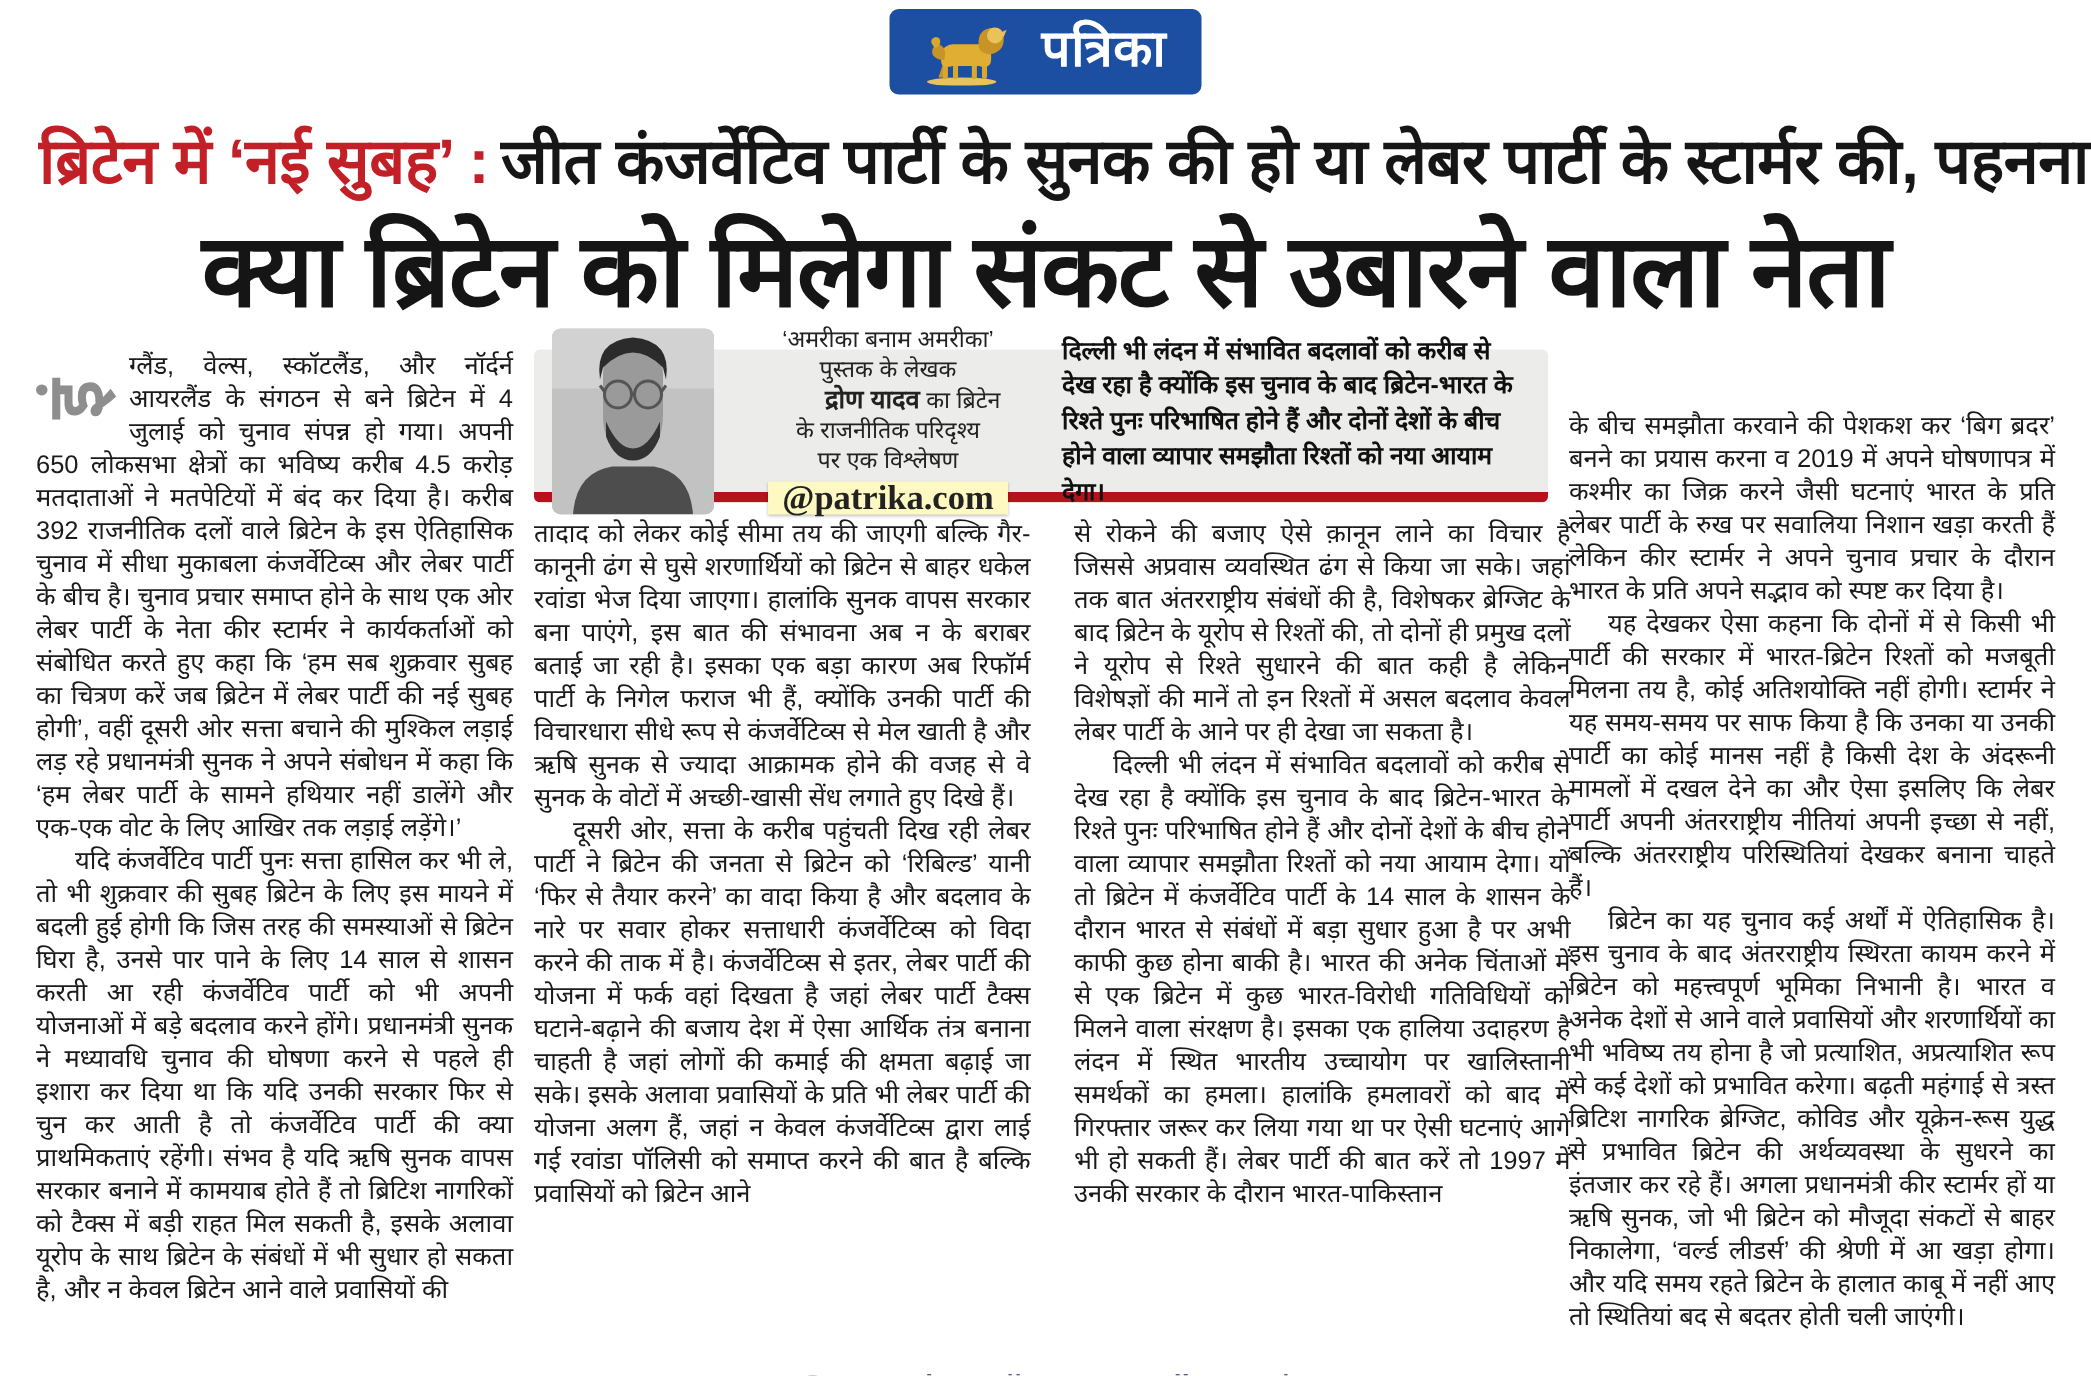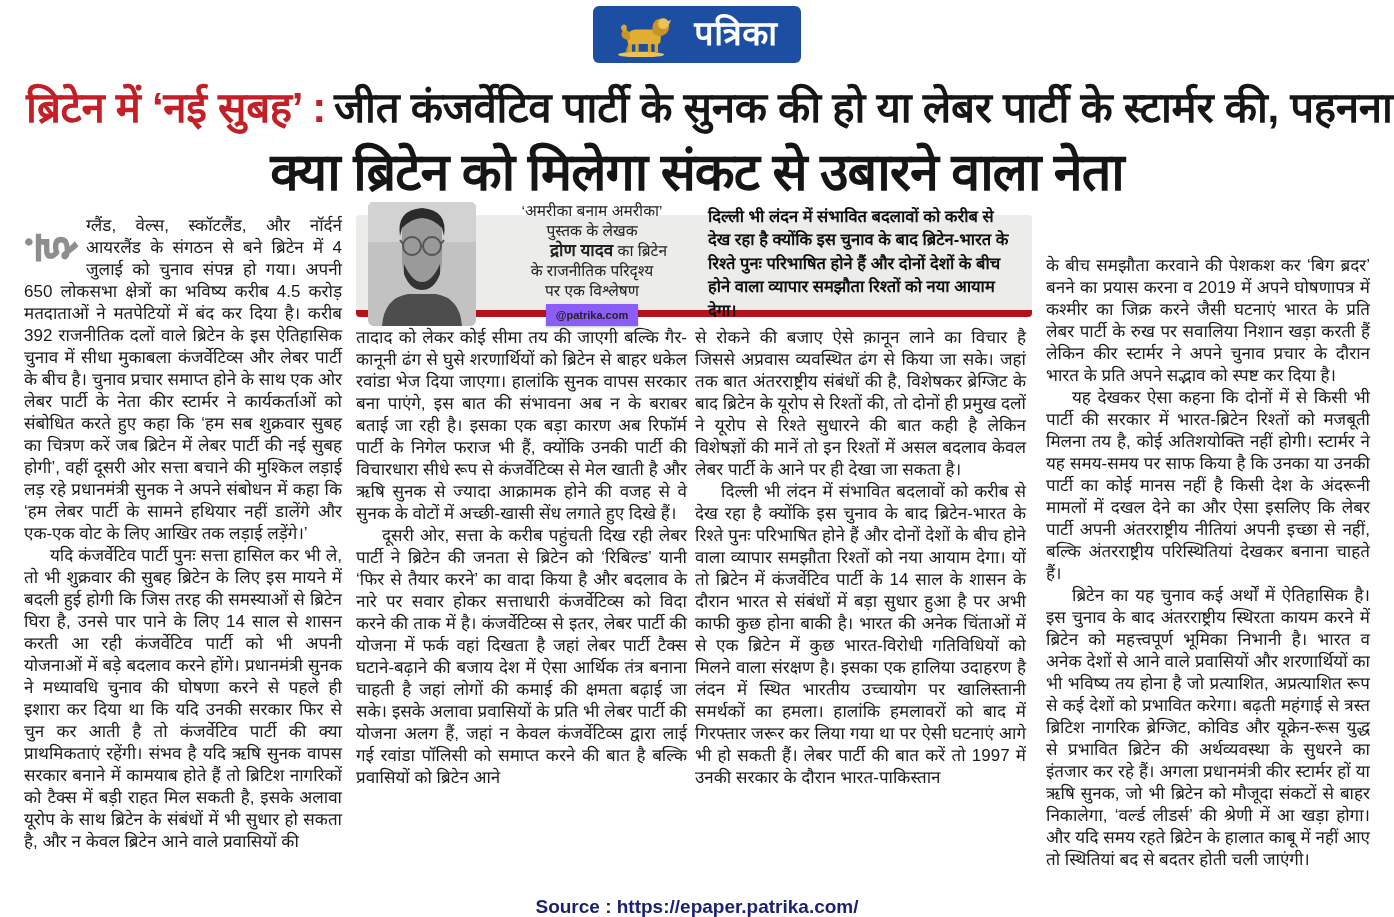--- a/index.html
+++ b/index.html
@@ -47,21 +47,21 @@
     white-space: nowrap;
     overflow: hidden;
     letter-spacing: -0.3px;
   }
   .kicker-red { color: #c22026; margin-right: 8px; }
   .kicker-rest { color: #161616; }
 
   
   .headline {
     text-align: center;
-    font-size: 52px;
+    font-size: 68px;
     font-weight: bold;
     color: #151515;
     padding: 10px 20px 4px 20px;
     line-height: 1.1;
     letter-spacing: -1px;
     white-space: nowrap;
     overflow: hidden;
   }
 
   
@@ -125,38 +125,39 @@
     flex: 0 0 auto;
     width: 208px;
     text-align: center;
     font-size: 15.5px;
     line-height: 20px;
     color: #222;
   }
   .infobox-caption .author-name { font-weight: bold; font-size: 17px; margin-left: 33px; }
   .handle {
     display: inline-block;
-    background: #8b5cf6;
-    font-weight: bold;
-    font-size: 11px;
+    background: #fef9c3;
+    font-weight: bold;
+    font-size: 23px;
     padding: 1px 10px;
     margin-top: 3px;
     box-shadow: 0 1px 2px rgba(0,0,0,0.25);
+    font-family: Liberation Serif, serif;
   }
   .infobox-summary {
     flex: 1 1 auto;
     font-weight: bold;
     font-size: 16.5px;
     line-height: 23.5px;
     text-align: left;
     color: #101010;
     padding-right: 4px;
   }
 
-  .mid-text { display: flex; gap: 8px; }
+  .mid-text { display: flex; gap: 29px; }
   .mid-col { width: 331px; flex: 0 0 auto; text-align: justify; }
 
   
   .footer {
     text-align: center;
     margin-top: 22px;
     font-weight: bold;
     font-size: 19px;
     line-height: 28px;
     color: #1c2270;

